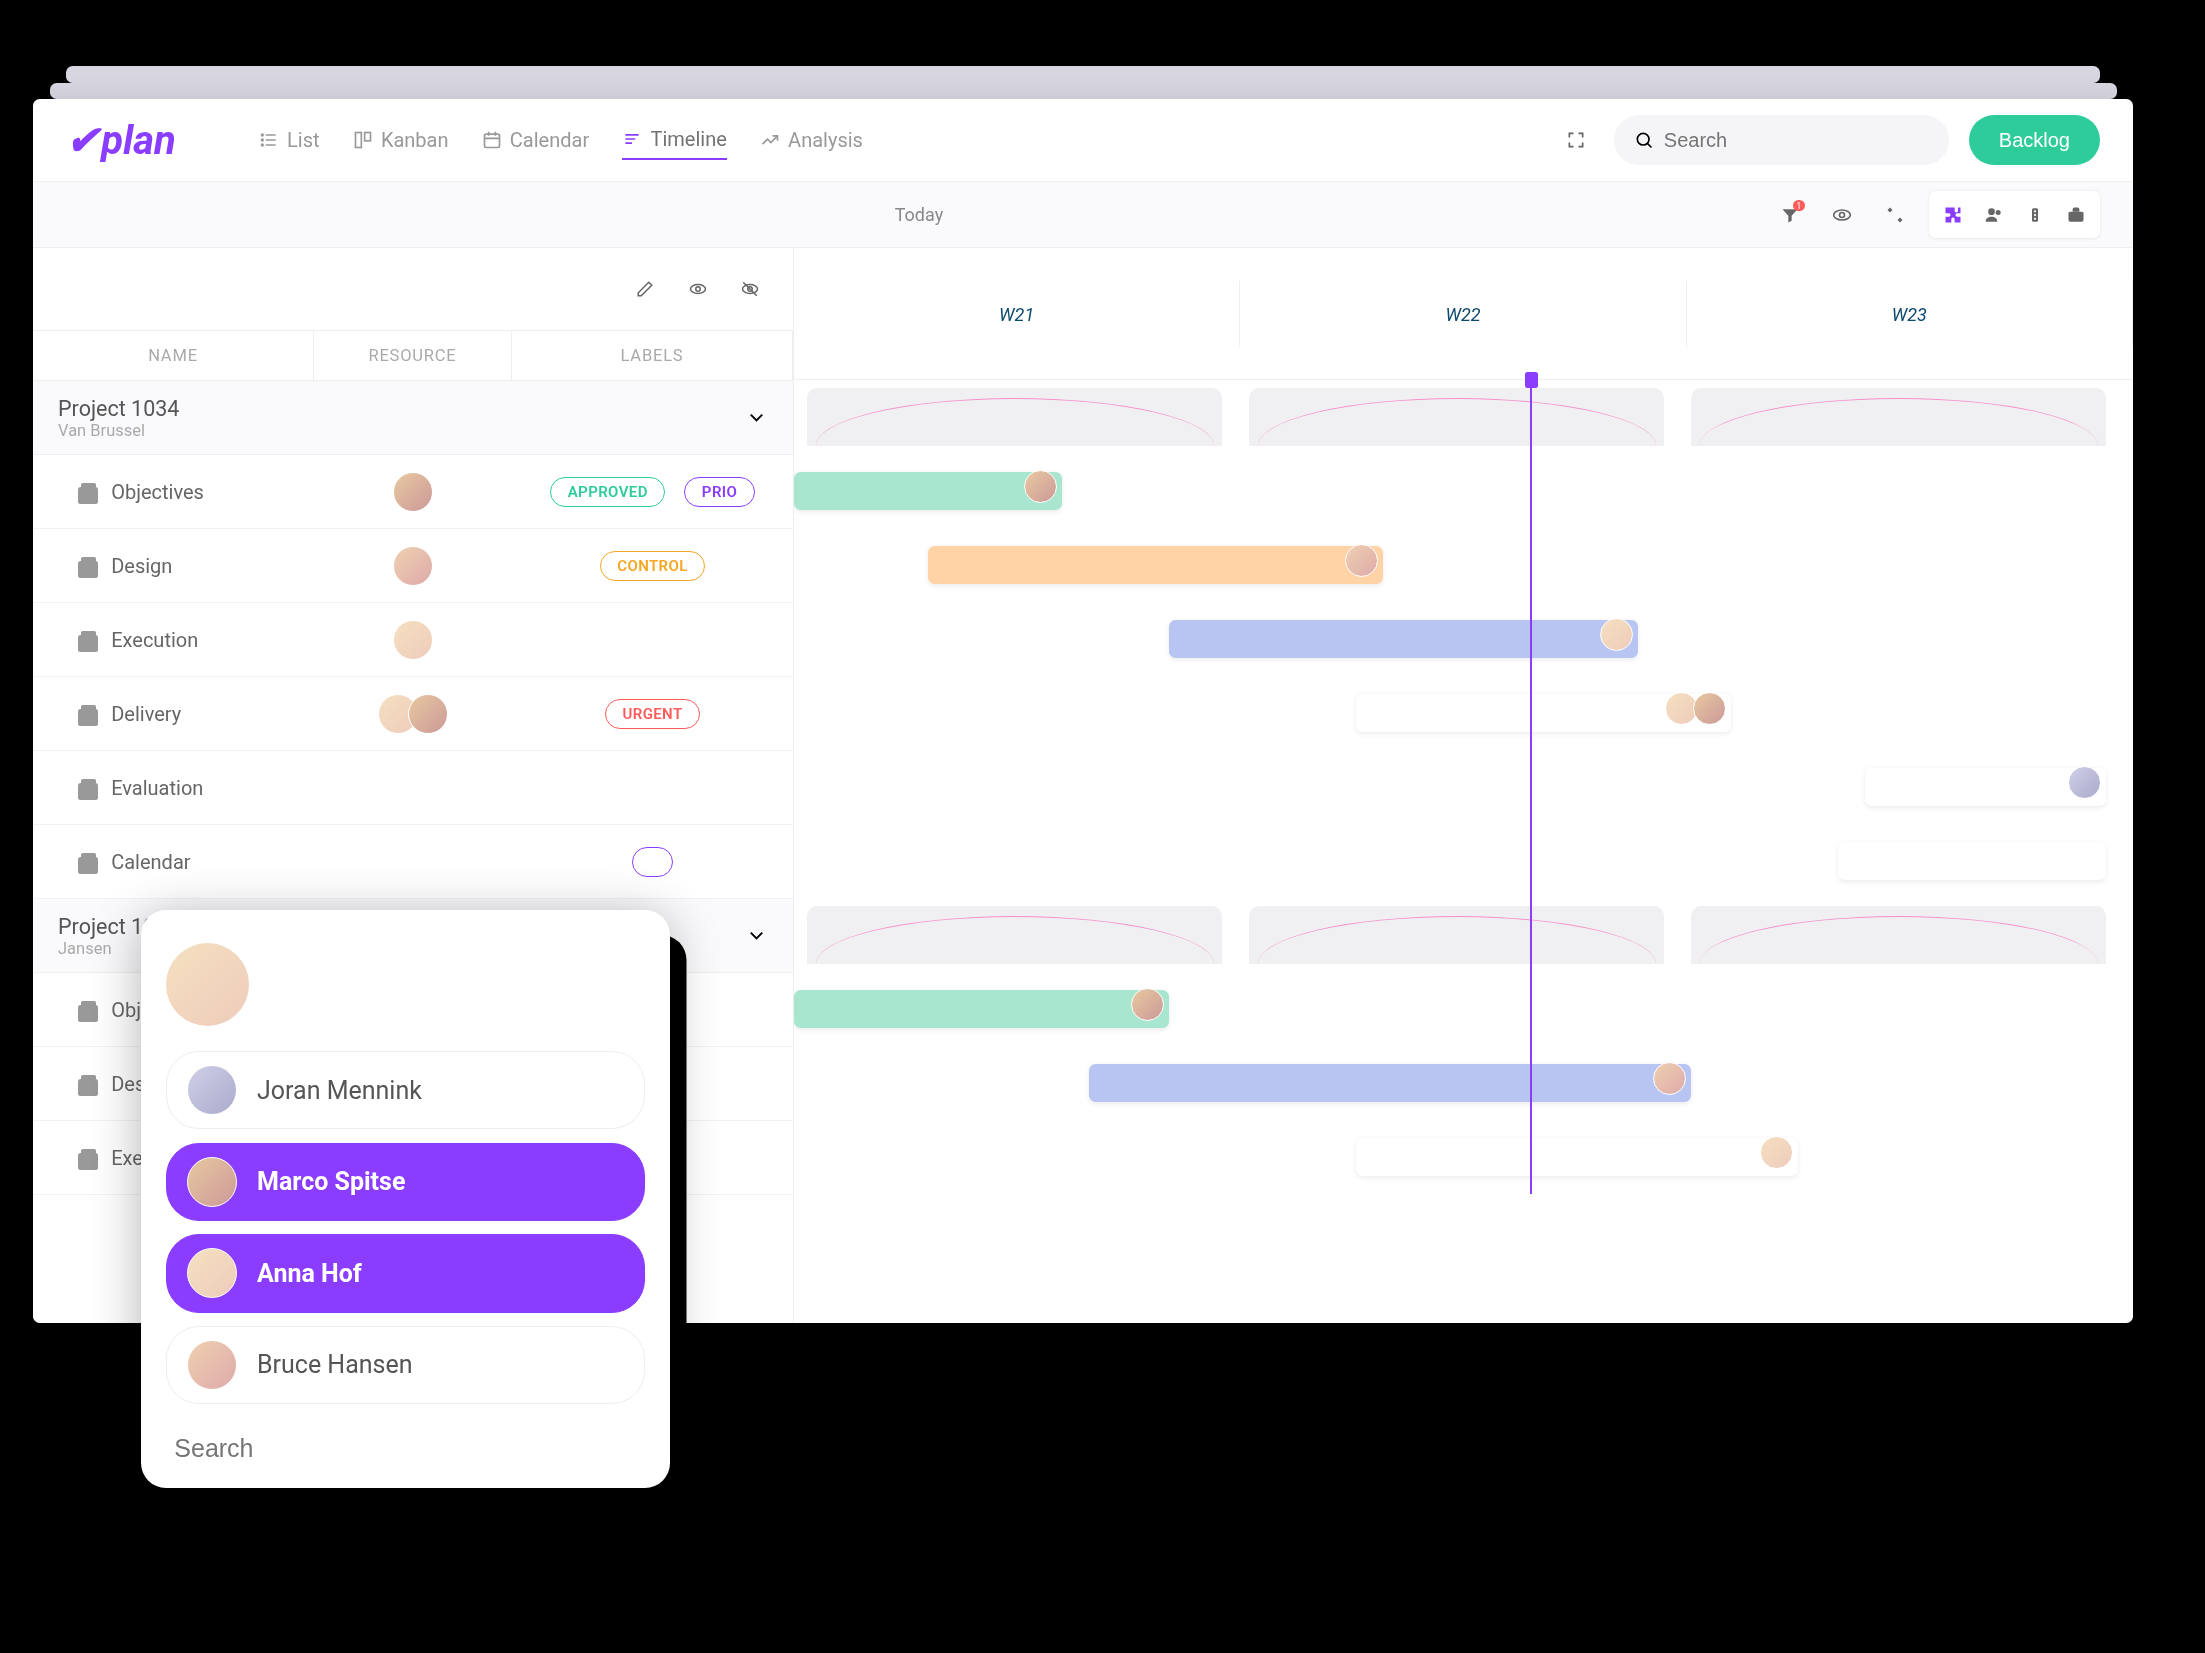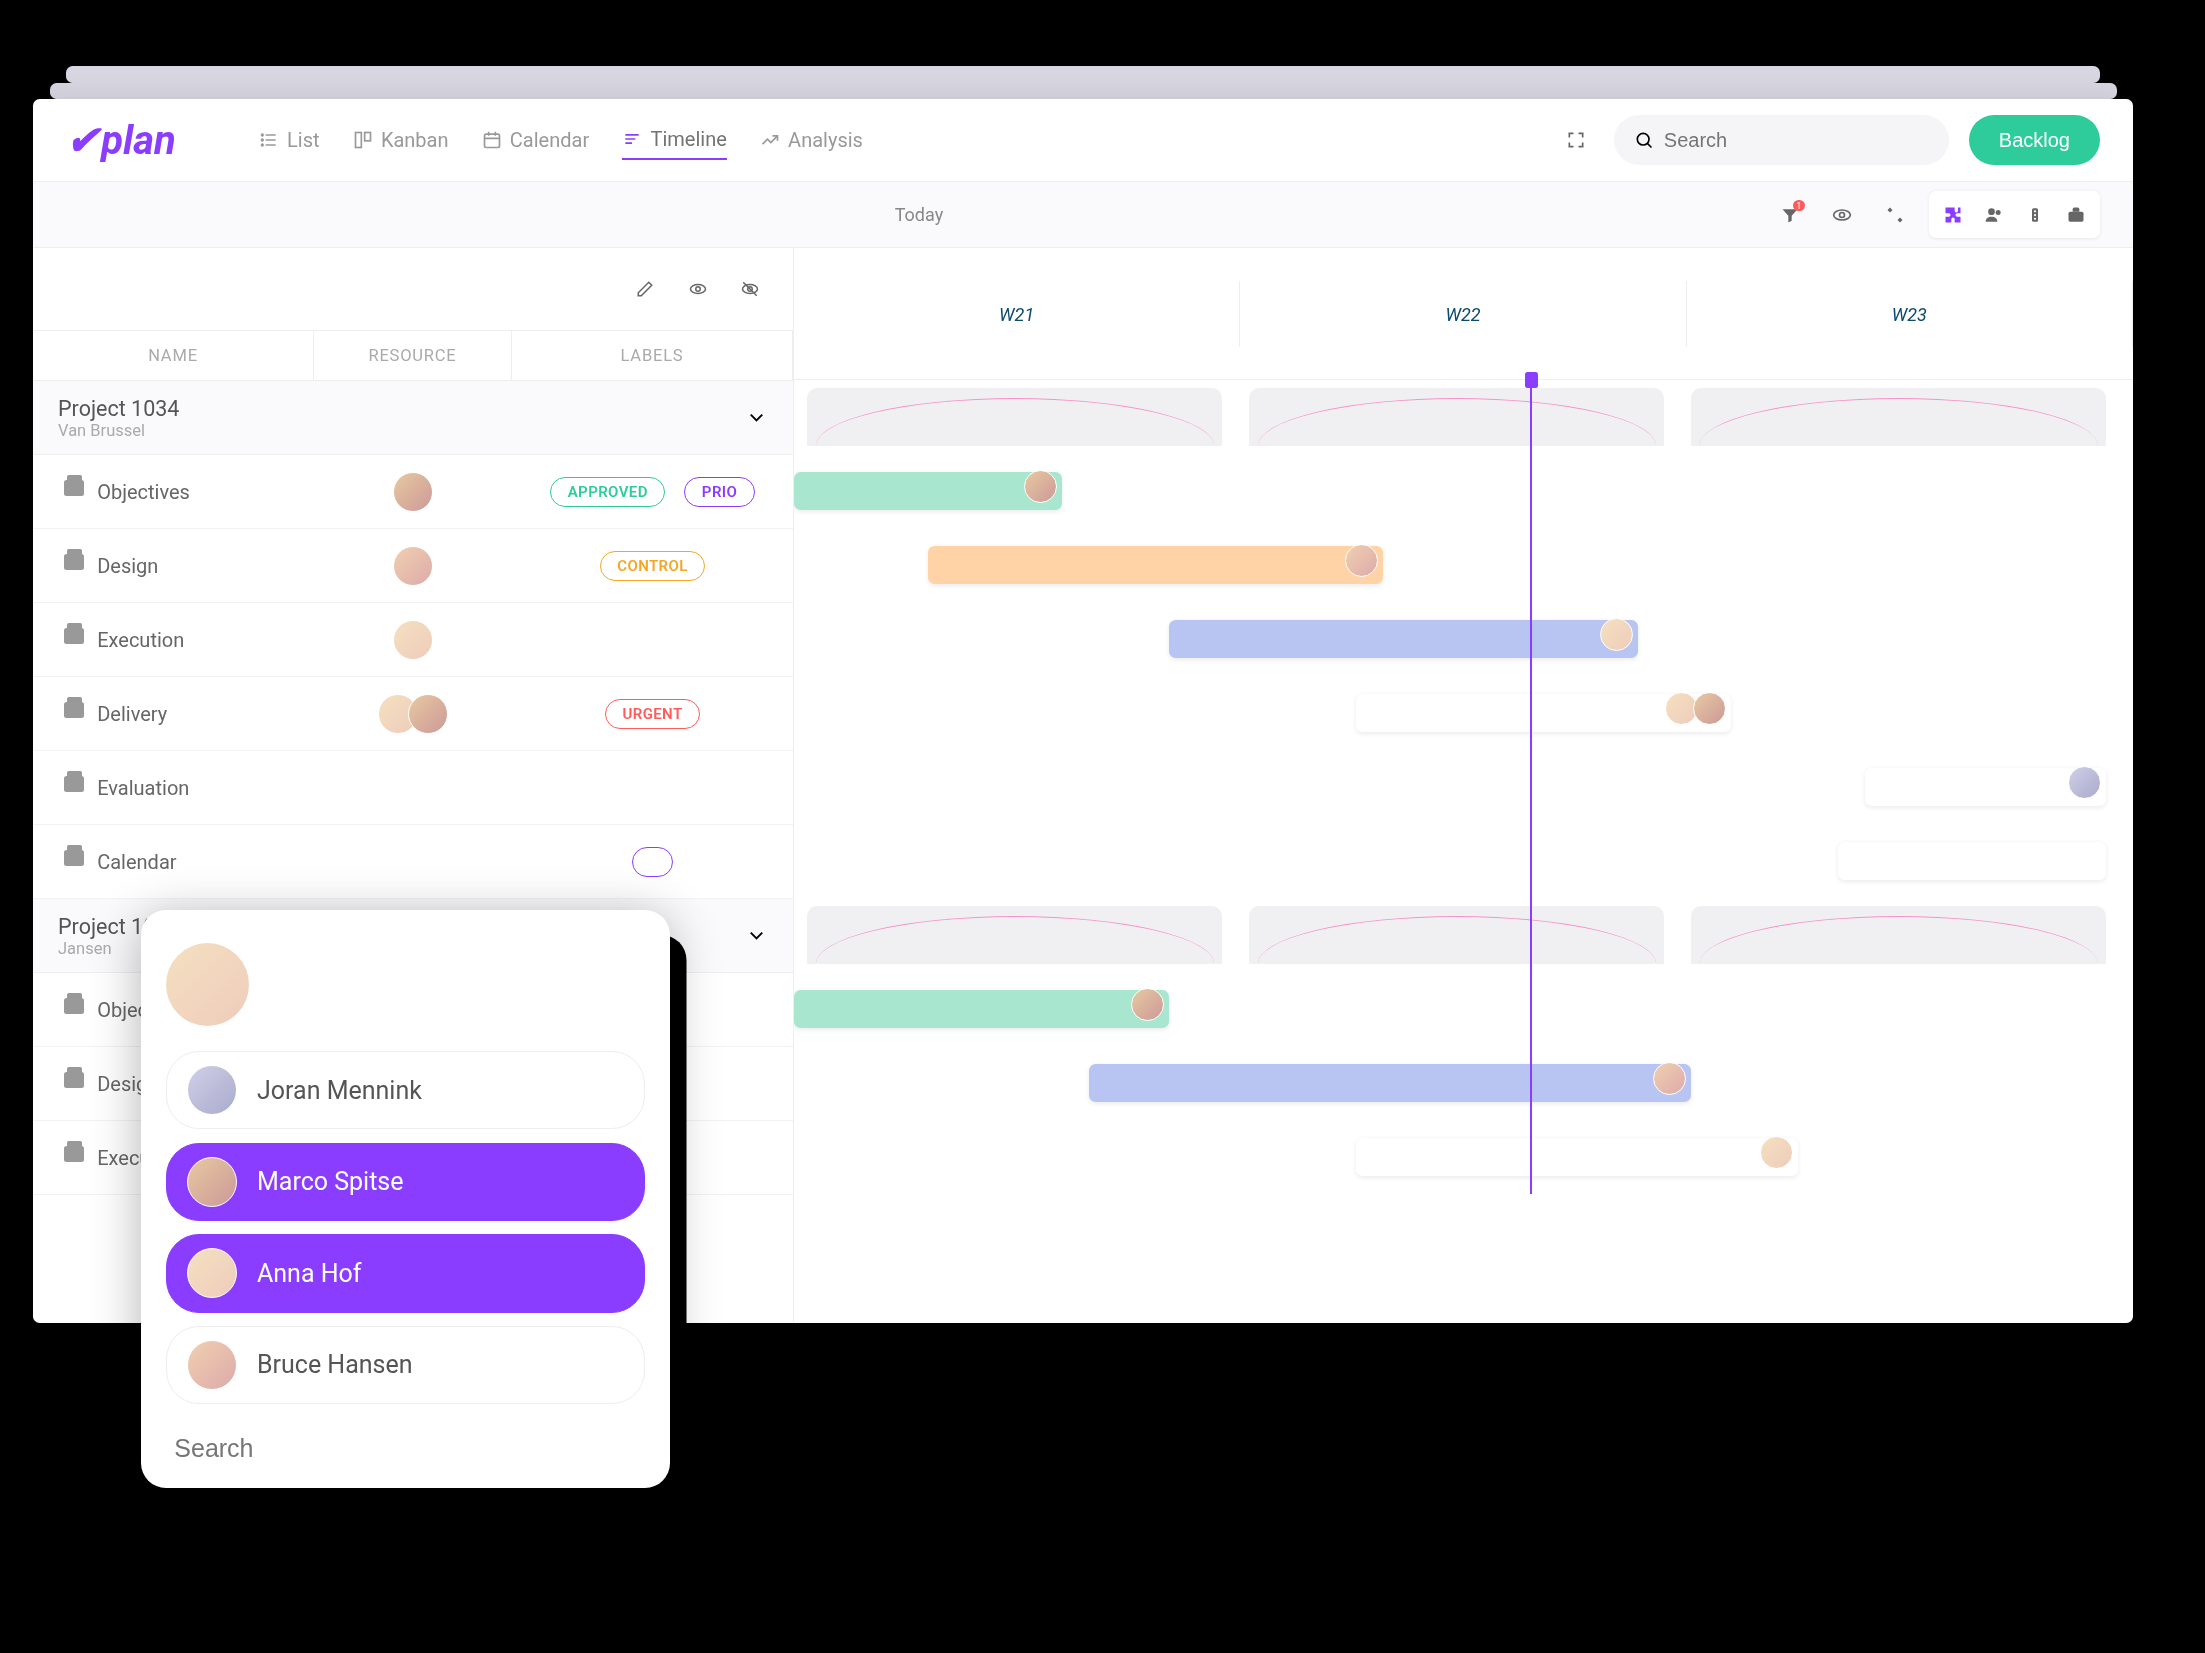--- a/index.html
+++ b/index.html
@@ -40,21 +40,21 @@
 .col-name { width: 281px; }
 .col-res { width: 198px; }
 .col-lab { flex: 1; }
 
 .project-header { display: flex; align-items: center; height: 74px; padding: 0 25px; background: #fafafd; border-bottom: 0.8px solid #eee; }
 .project-header .pname { font-size: 21.5px; color: #555; }
 .project-header .psub { font-size: 16.5px; color: #aaa; }
 .project-header .chev { margin-left: auto; }
 
 .task-row { display: flex; align-items: center; height: 74px; border-bottom: 0.8px solid #f2f2f5; }
-.task-row .tname { width: 281px; display: flex; align-items: flex-start; gap: 13.2px; padding-left: 31px; color: #666; font-size: 20px; }
+.task-row .tname { width: 281px; display: flex; align-items: flex-end; gap: 13.2px; padding-left: 45px; color: #666; font-size: 20px; }
 .task-row .tres { width: 198px; display: flex; align-items: center; justify-content: center; }
 .task-row .tlab { flex: 1; display: flex; align-items: center; justify-content: center; gap: 19px; }
 .avatar { width: 40px; height: 40px; border-radius: 50%; background: linear-gradient(135deg, #ddd, #bbb); border: 1.7px solid #fff; display: inline-block; }
 .avatar.a1 { background: linear-gradient(135deg,#e8c9a0,#c99); }
 .avatar.a2 { background: linear-gradient(135deg,#f0d0b0,#daa); }
 .avatar.a3 { background: linear-gradient(135deg,#f5e0c0,#ecb); }
 .avatar.a4 { background: linear-gradient(135deg,#d0d0e8,#aac); }
 .avatar-stack { display: flex; }
 .avatar-stack .avatar { margin-left: -10px; }
 .avatar-stack .avatar:first-child { margin-left: 0; }
@@ -80,21 +80,21 @@
 .bar { position: absolute; top: 18px; height: 38px; border-radius: 6.6px; box-shadow: 0 1.7px 5px rgba(0,0,0,0.08); }
 .bar .avatar { position: absolute; right: 5px; top: -1.7px; width: 33px; height: 33px; }
 .bar.mint { background: #a8e6cf; }
 .bar.orange { background: #ffd3a5; }
 .bar.blue { background: #b8c5f2; }
 .bar.white { background: #fff; }
 
 .picker-popup { position: absolute; top: 910px; left: 141px; width: 529px; background: #fff; border-radius: 25px; box-shadow: 16.5px 25px 0 rgba(0,0,0,1), 0 8.3px 50px rgba(0,0,0,0.3); padding: 33px 25px 25px; z-index: 100; }
 .picker-popup .main-avatar { width: 83px; height: 83px; border-radius: 50%; background: linear-gradient(135deg,#f5e0c0,#ecb); margin-bottom: 25px; }
 .picker-item { display: flex; align-items: center; gap: 20px; padding: 13.2px 20px; border-radius: 33px; border: 1.7px solid #eee; margin-bottom: 13.2px; cursor: pointer; font-size: 25px; color: #555; margin-top: 12px; }
-.picker-item.selected { background: #8b3dff; border-color: #8b3dff; color: #fff; }
+.picker-item.selected { background: #8b3dff; border-color: #8b3dff; color: #fff; font-weight: bold; }
 .picker-item .avatar { width: 50px; height: 50px; }
 .picker-search { border: none; outline: none; font-size: 25px; color: #aaa; padding: 16.5px 8.3px 0; width: 100%; }
 
 .task-ico { width: 20px; height: 16.5px; background: #999; mask: none; display: inline-block; border-radius: 2.5px; position: relative; }
 .task-ico::before { content:''; position:absolute; top:-4.1px; left:2.5px; width:15px; height:4.1px; background:#999; border-radius:1.7px 1.7px 0 0; }
 
 svg.line-icon { stroke: currentColor; fill: none; stroke-width: 2; }
 </style>
 </head>
 <body>

